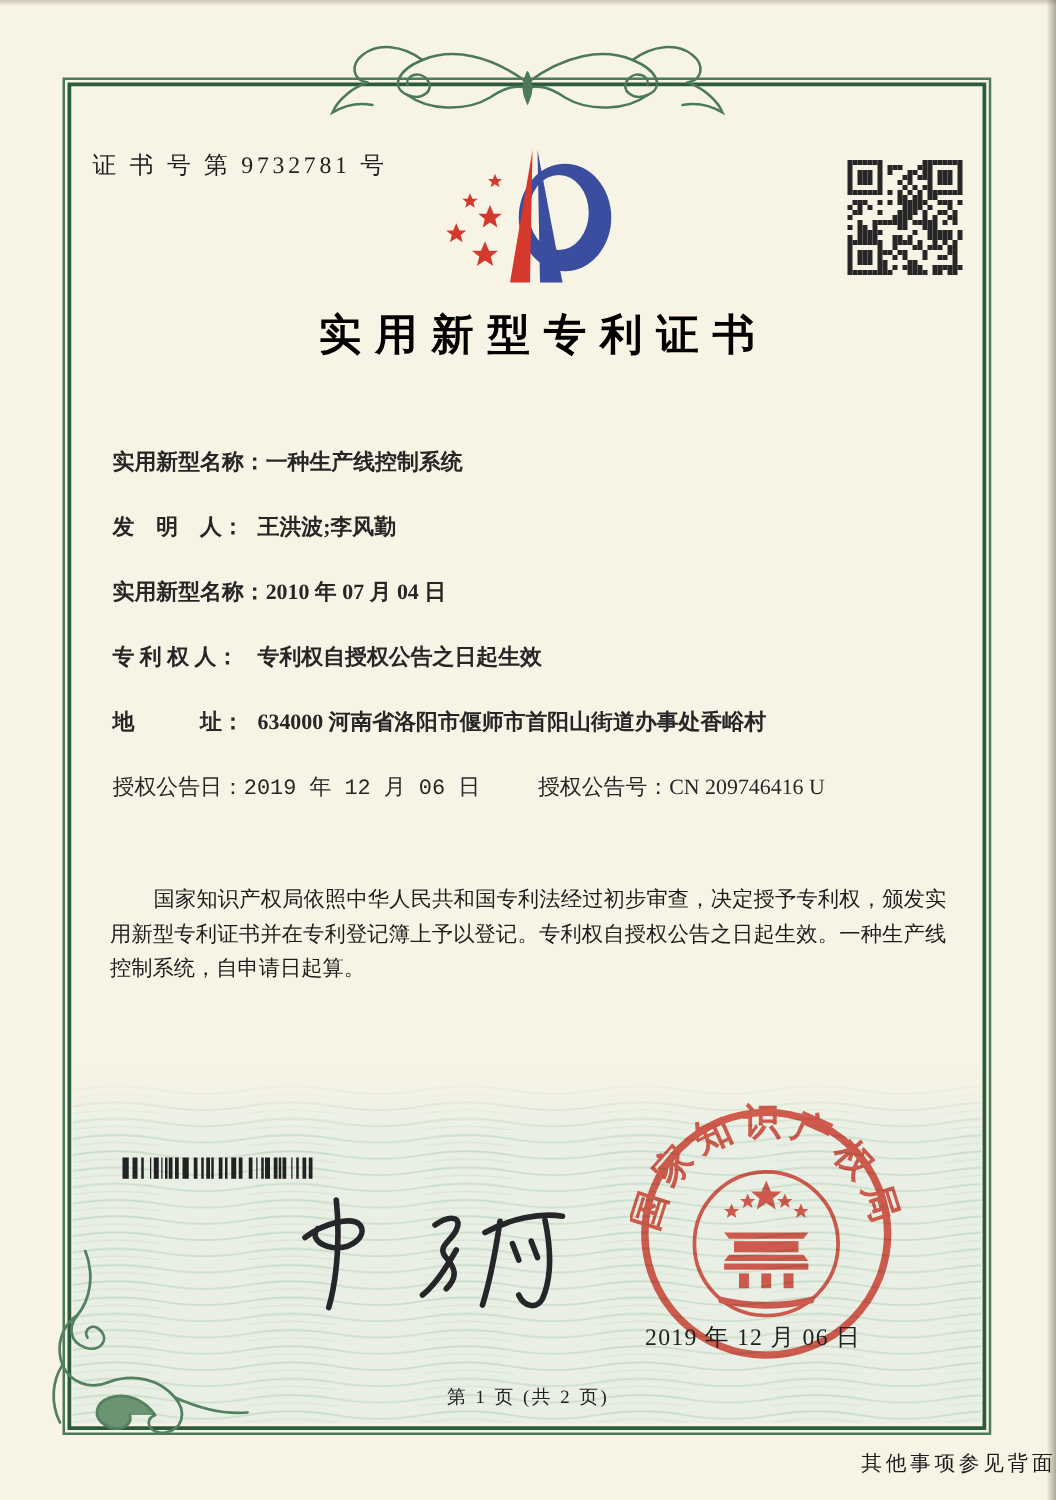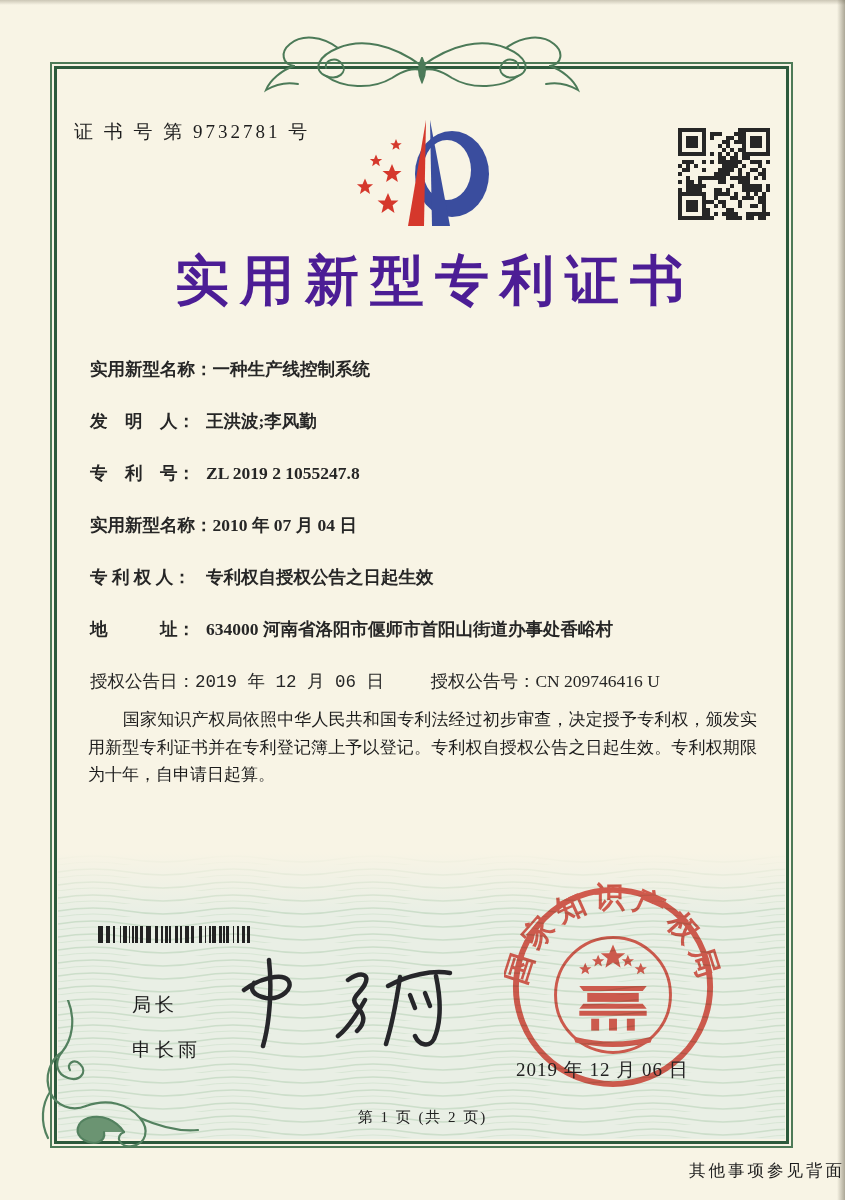--- a/index.html
+++ b/index.html
@@ -18,22 +18,22 @@
   
   .frame{position:absolute;left:50px;top:62px;width:739px;height:1082px;
     border:2px solid #4d7a57;}
   .frame-inner{position:absolute;inset:2px;border:3px solid #2c5a3c;}
   
   .band{position:absolute;left:58px;top:852px;width:727px;height:287px;z-index:0;}
   .band-fade{position:absolute;left:58px;top:852px;width:727px;height:60px;z-index:1;
     background:linear-gradient(to bottom,#f8f4e5,rgba(248,244,229,0));}
   .abs{position:absolute;z-index:2;}
   .cert-no{left:74px;top:119px;font-size:19px;letter-spacing:3px;color:#1e1e1e;}
-  .title{left:0;right:0;top:245px;text-align:center;font-size:54px;font-weight:700;
-    letter-spacing:11px;color:#4c1d95;padding-left:25px;}
+  .title{left:0;right:0;top:245px;text-align:center;font-size:34px;font-weight:700;
+    letter-spacing:11px;color:#000000;padding-left:25px;}
   .fields{left:90px;top:357px;width:690px;}
   .frow{height:52px;font-size:17.5px;color:#262626;white-space:nowrap;font-weight:bold;}
   .frow .lab{display:inline-block;min-width:116px;}
   .grant-row{font-size:17.5px;color:#262626;white-space:nowrap;}
   .grant-left{display:inline-block;width:336px;font-family:Liberation Mono, monospace;}
   .paras{left:88px;top:706px;width:669px;}
   .paras p{margin:0;font-size:17px;line-height:1.63;text-indent:2.05em;
     text-align:justify;color:#1c1c1c;}
   .officials{left:132px;top:982px;font-size:19px;line-height:45px;color:#1a1a1a;letter-spacing:4px;}
   .sig{left:228px;top:942px;}
@@ -392,32 +392,31 @@
       <rect x="74" y="90" width="4" height="4" fill="#262626"></rect>
       <rect x="82" y="90" width="4" height="4" fill="#262626"></rect>
       <rect x="86" y="90" width="4" height="4" fill="#262626"></rect>
     </svg>
 
   <div class="abs title">实用新型专利证书</div>
 
   <div class="abs fields">
     <div class="frow"><span class="lab">实用新型名称：</span><span>一种生产线控制系统</span></div>
     <div class="frow"><span class="lab">发　明　人：</span><span>王洪波;李风勤</span></div>
-    <div class="frow"><span class="lab">专　利　号：</span><span>ZL 2019 2 1055247.8</span></div>
     <div class="frow"><span class="lab">实用新型名称：</span><span>2010 年 07 月 04 日</span></div>
     <div class="frow"><span class="lab">专 利 权 人：</span><span>专利权自授权公告之日起生效</span></div>
     <div class="frow"><span class="lab">地　　　址：</span><span>634000 河南省洛阳市偃师市首阳山街道办事处香峪村</span></div>
     <div class="grant-row">
       <span class="grant-left"><span>授权公告日：</span><span>2019 年 12 月 06 日</span></span>
       <span><span>授权公告号：</span><span>CN 209746416 U</span></span>
     </div>
   </div>
 
   <div class="abs paras">
-    <p>国家知识产权局依照中华人民共和国专利法经过初步审查，决定授予专利权，颁发实用新型专利证书并在专利登记簿上予以登记。专利权自授权公告之日起生效。专利权期限为十年，自申请日起算。</p>
+    <p>国家知识产权局依照中华人民共和国专利法经过初步审查，决定授予专利权，颁发实用新型专利证书并在专利登记簿上予以登记。专利权自授权公告之日起生效。一种生产线控制系统，自申请日起算。</p>
   </div>
 
   <div class="abs barcode" id="barcode">
       <div style="width: 4.65px; background: rgb(34, 34, 34);"></div>
       <div style="width: 3.1px; background: transparent;"></div>
       <div style="width: 4.65px; background: rgb(34, 34, 34);"></div>
       <div style="width: 3.1px; background: transparent;"></div>
       <div style="width: 1.55px; background: rgb(34, 34, 34);"></div>
       <div style="width: 4.65px; background: transparent;"></div>
       <div style="width: 1.55px; background: rgb(34, 34, 34);"></div>
@@ -467,24 +466,20 @@
       <div style="width: 1.55px; background: rgb(34, 34, 34);"></div>
       <div style="width: 3.1px; background: transparent;"></div>
       <div style="width: 1.55px; background: rgb(34, 34, 34);"></div>
       <div style="width: 3.1px; background: transparent;"></div>
       <div style="width: 3.1px; background: rgb(34, 34, 34);"></div>
       <div style="width: 1.55px; background: transparent;"></div>
       <div style="width: 3.1px; background: rgb(34, 34, 34);"></div>
       <div style="width: 3.1px; background: transparent;"></div>
     </div>
 
-  <div class="abs officials">
-    <div>局长</div>
-    <div>申长雨</div>
-  </div>
 
   <svg class="abs sig" width="235" height="118" viewBox="0 0 235 118">
     <g fill="none" stroke="#26262a" stroke-width="4.5" stroke-linecap="round" stroke-linejoin="round">
       <path d="M16,48 C32,36 54,31 60,38 C66,46 54,58 38,56 C26,54 21,47 26,41"></path>
       <path d="M41,18 C44,45 42,80 35,104"></path>
       <path d="M120,38 C133,29 142,32 137,42 C133,51 122,55 128,63 C136,72 139,79 129,89"></path>
       <path d="M137,58 C128,74 119,87 110,94"></path>
       <path d="M160,44 C180,33 204,28 222,31"></path>
       <path d="M172,35 C168,62 163,86 158,102"></path>
       <path d="M208,34 C213,58 213,81 206,97 C201,106 191,103 187,94"></path>

